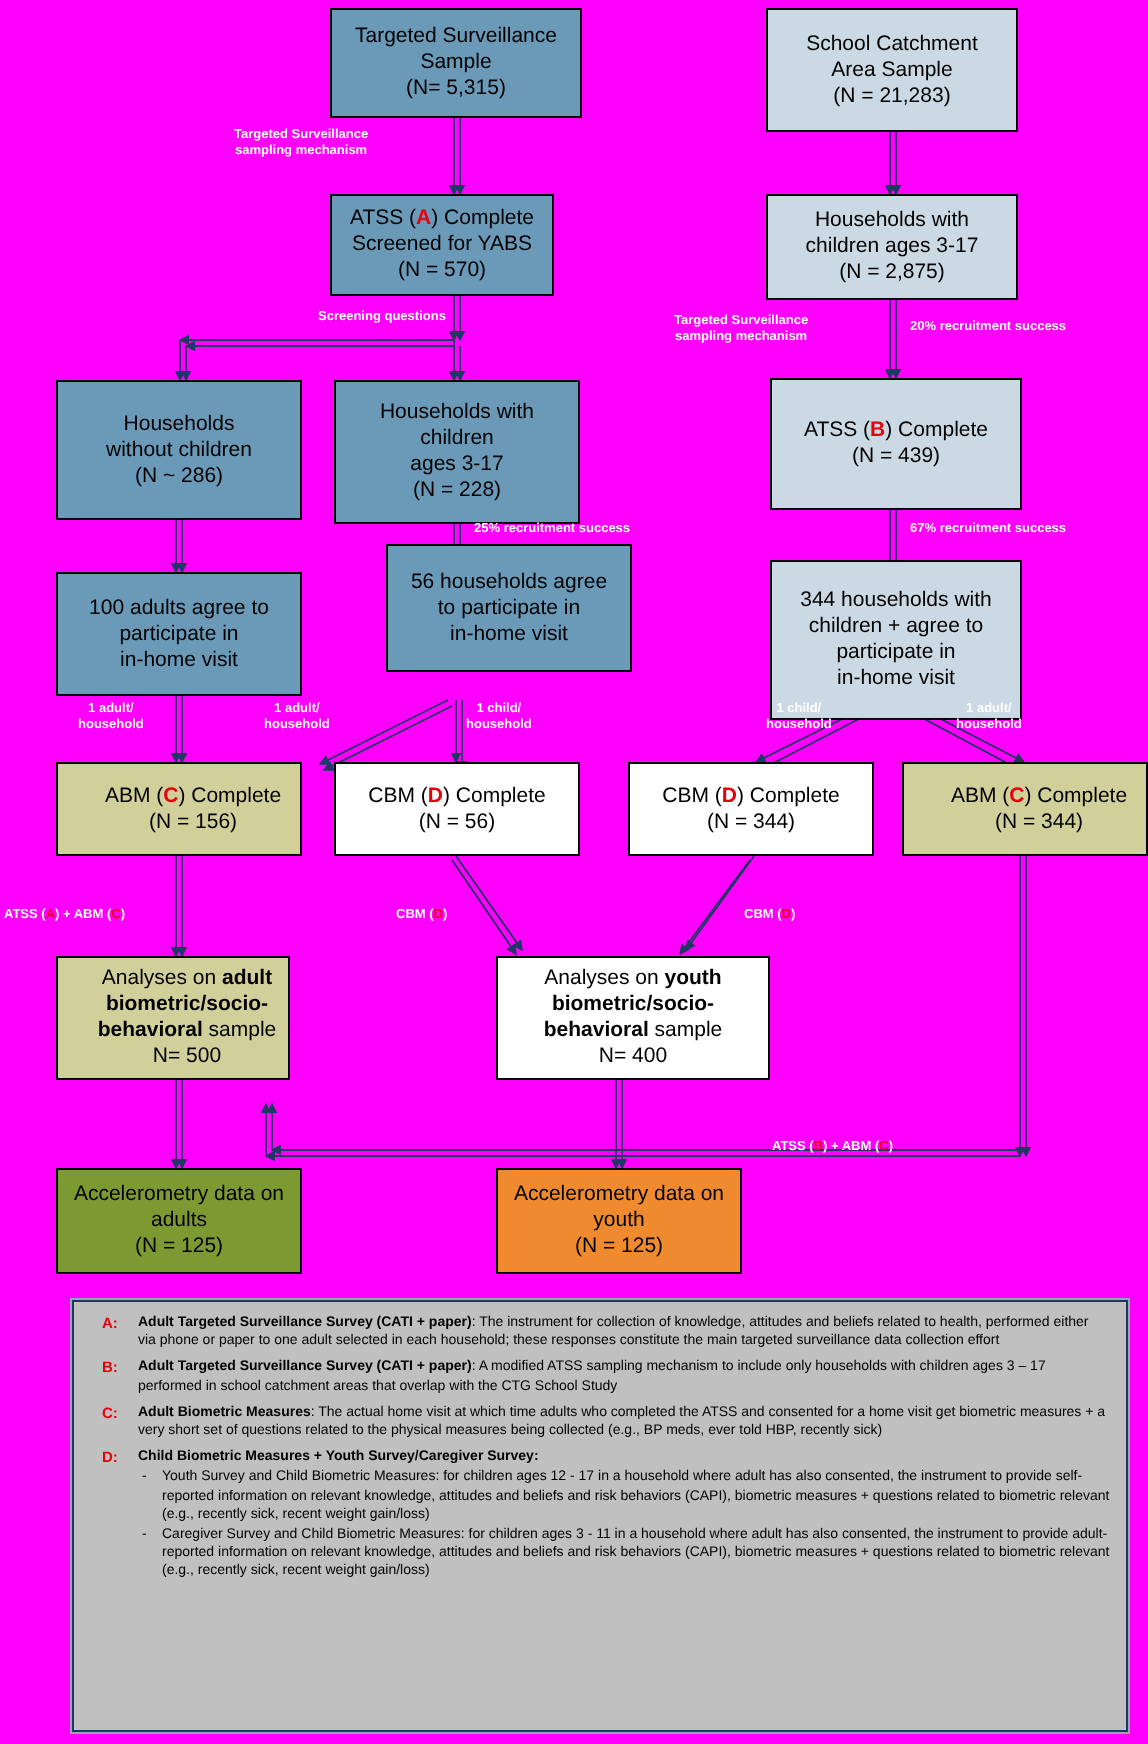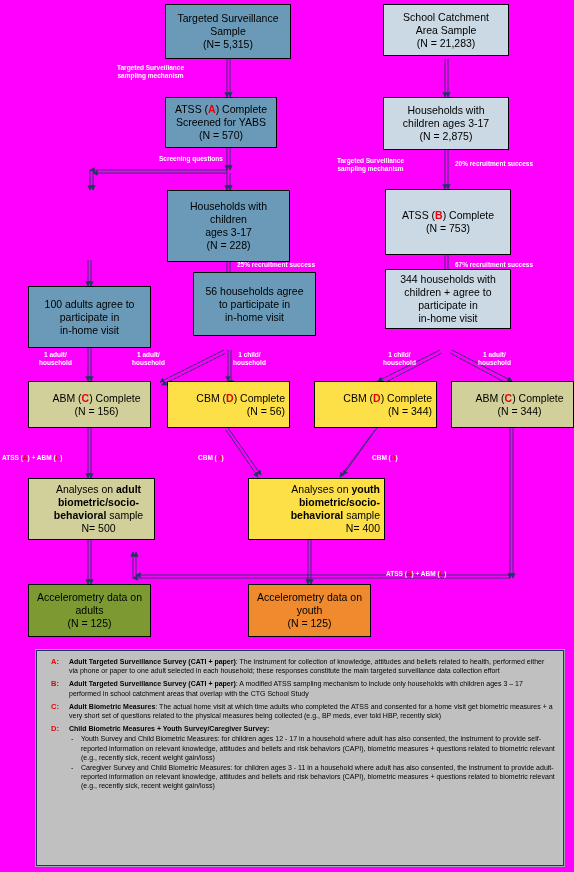--- a/index.html
+++ b/index.html
@@ -26,21 +26,21 @@
     line-height:13px;
     color:#000;
     padding:2px 4px;
     z-index:2;
     background-repeat:repeat;
   }
   .node .txt{width:100%;}
   .n-blue     {background-color:#6A9AB8;}
   .n-ltblue   {background-color:#CBD9E4;}
   .n-khaki    {background-color:#D2D09A;padding-left:18px;}
-  .n-tan      {background-color:#fde047;text-align:right;}
+  .n-tan      {background-color:#ffffff;}
   .n-green    {background-color:#7D9A32;}
   .n-orange   {background-color:#F08A2E;}
 
   .tag{color:#E8000A;font-weight:bold;}
   .b{font-weight:bold;}
 
   .elabel{
     position:absolute;
     font-size:6.5px;
     line-height:8px;
@@ -154,70 +154,73 @@
       <path d="M513,575 L136,575" marker-end=""></path>
       <path d="M133,578 L133,552"></path>
       <path d="M136,575 L136,552" marker-end=""></path>
     </g>
   </svg>
 
   <div class="node n-blue" style="left:165px;top:4px;width:126px;height:55px;">
     <div class="txt"><span>Targeted Surveillance</span><br><span>Sample</span><br><span>(N= 5,315)</span></div>
   </div>
 
-  <div class="node n-ltblue" style="left:383px;top:4px;width:126px;height:52px;">
+  <div class="node n-ltblue" style="left:383px;top:4px;width:126px;height:62px;">
     <div class="txt"><span>School Catchment</span><br><span>Area Sample</span><br><span>(N = 21,283)</span></div>
   </div>
 
   <div class="node n-blue" style="left:165px;top:97px;width:112px;height:51px;">
     <div class="txt"><span>ATSS (<span class="tag">A</span>) Complete</span><br><span>Screened for YABS</span><br><span>(N = 570)</span></div>
   </div>
 
   <div class="node n-ltblue" style="left:383px;top:97px;width:126px;height:53px;">
     <div class="txt"><span>Households with</span><br><span>children ages 3-17</span><br><span>(N = 2,875)</span></div>
   </div>
 
+  <div class="node n-blue" style="left:28px;top:190px;width:123px;height:70px;">
+    <div class="txt"><span>Households</span><br><span>without children</span><br><span>(N ~ 286)</span></div>
+  </div>
 
   <div class="node n-blue" style="left:167px;top:190px;width:123px;height:72px;">
     <div class="txt"><span>Households with</span><br><span>children</span><br><span>ages 3-17</span><br><span>(N = 228)</span></div>
   </div>
 
   <div class="node n-ltblue" style="left:385px;top:189px;width:126px;height:66px;">
-    <div class="txt"><span>ATSS (<span class="tag">B</span>) Complete</span><br><span>(N = 753)</span></div>
+    <div class="txt"><span>ATSS (<span class="tag">B</span>) Complete</span><br><span>(N = 439)</span></div>
   </div>
 
   <div class="node n-blue" style="left:28px;top:286px;width:123px;height:62px;">
     <div class="txt"><span>100 adults agree to</span><br><span>participate in</span><br><span>in-home visit</span></div>
   </div>
 
   <div class="node n-blue" style="left:167px;top:272px;width:123px;height:64px;margin-left:26px;">
     <div class="txt"><span>56 households agree</span><br><span>to participate in</span><br><span>in-home visit</span></div>
   </div>
 
-  <div class="node n-ltblue" style="left:385px;top:269px;width:126px;height:60px;">
+  <div class="node n-ltblue" style="left:385px;top:280px;width:126px;height:80px;">
     <div class="txt"><span>344 households with</span><br><span>children + agree to</span><br><span>participate in</span><br><span>in-home visit</span></div>
   </div>
 
   <div class="node n-khaki" style="left:28px;top:381px;width:123px;height:47px;">
     <div class="txt"><span>ABM (<span class="tag">C</span>) Complete</span><br><span>(N = 156)</span></div>
   </div>
 
   <div class="node n-tan" style="left:167px;top:381px;width:123px;height:47px;">
     <div class="txt"><span>CBM (<span class="tag">D</span>) Complete</span><br><span>(N = 56)</span></div>
   </div>
 
   <div class="node n-tan" style="left:314px;top:381px;width:123px;height:47px;">
     <div class="txt"><span>CBM (<span class="tag">D</span>) Complete</span><br><span>(N = 344)</span></div>
   </div>
 
   <div class="node n-khaki" style="left:451px;top:381px;width:123px;height:47px;">
     <div class="txt"><span>ABM (<span class="tag">C</span>) Complete</span><br><span>(N = 344)</span></div>
   </div>
 
-  <div class="node n-khaki" style="left:28px;top:478px;width:127px;height:62px;">
+  <div class="node n-khaki" style="left:28px;top:478px;width:117px;height:62px;">
     <div class="txt"><span>Analyses on <span class="b">adult</span></span><br><span class="b">biometric/socio-</span><br><span><span class="b">behavioral</span> sample</span><br><span>N= 500</span></div>
   </div>
 
   <div class="node n-tan" style="left:248px;top:478px;width:137px;height:62px;">
     <div class="txt"><span>Analyses on <span class="b">youth</span></span><br><span class="b">biometric/socio-</span><br><span><span class="b">behavioral</span> sample</span><br><span>N= 400</span></div>
   </div>
 
   <div class="node n-green" style="left:28px;top:584px;width:123px;height:53px;">
     <div class="txt"><span>Accelerometry data on</span><br><span>adults</span><br><span>(N = 125)</span></div>
   </div>

